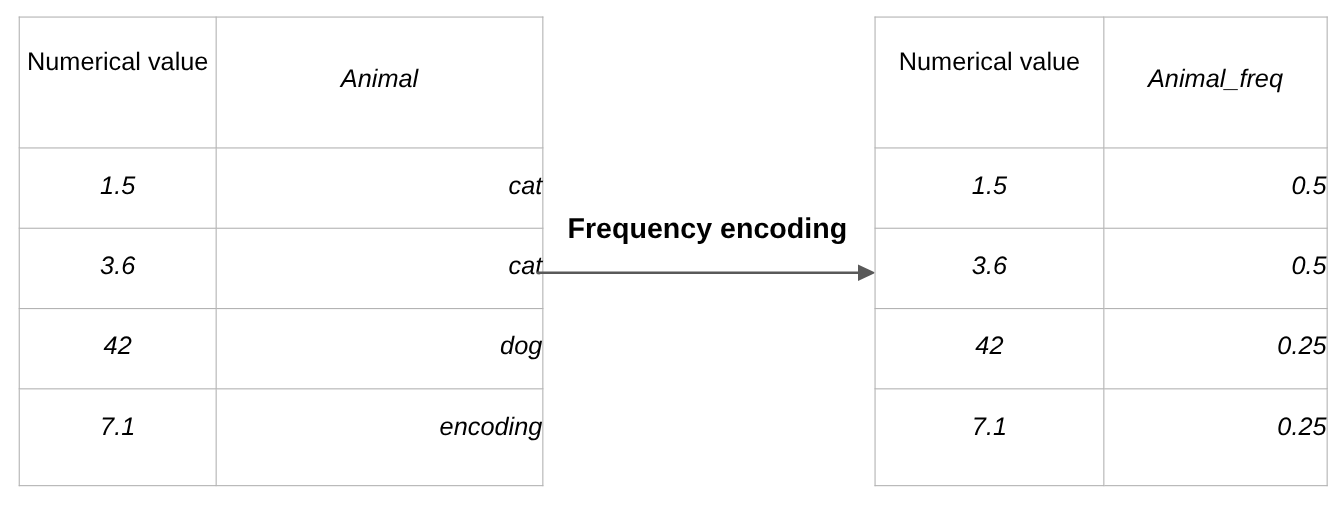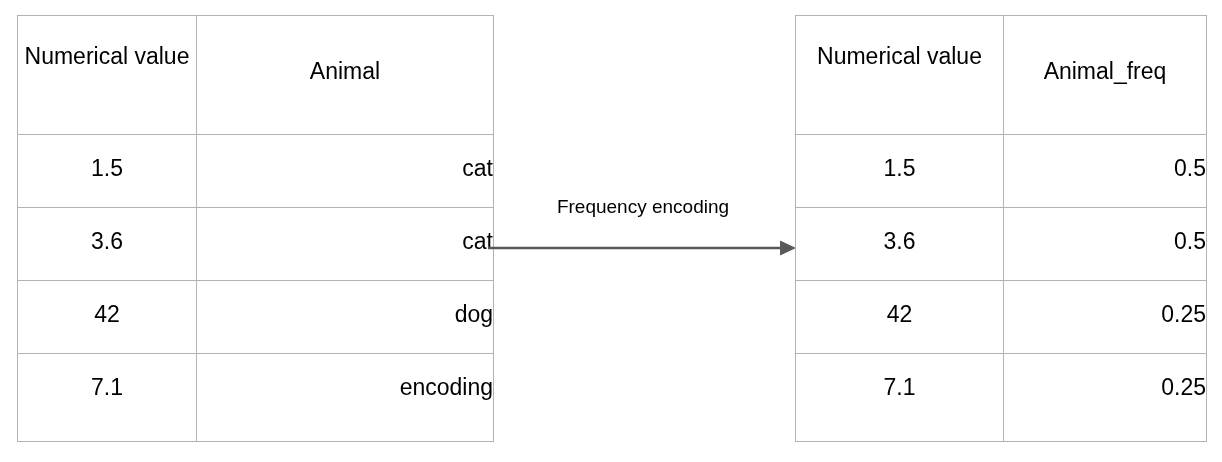--- a/index.html
+++ b/index.html
@@ -54,39 +54,41 @@
   .col-num-src  { width: 179px; }
   .col-cat-src  { width: 297px; }
   .col-num-res  { width: 208px; }
   .col-cat-res  { width: 203px; }
 
   .head-row th {
     height: 118px;
   }
   .body-row td {
     height: 72px;
+    font-style: italic;
   }
   .body-row.last td {
     height: 87px;
   }
 
   .cell-inner {
     display: block;
     font-size: 23px;
     line-height: 30px;
     color: #000000;
   }
 
   
   .hdr-num .cell-inner {
     text-align: center;
     padding-top: 25px;
   }
   .hdr-cat .cell-inner {
     padding-top: 40px;
+    font-style: italic;
   }
 
   
   .cell-num .cell-inner {
     text-align: center;
     padding-top: 18px;
   }
   .cell-cat .cell-inner {
     text-align: right;
     padding-top: 18px;
@@ -100,22 +102,22 @@
     top: 232px;
     width: 312px;
     height: 32px;
   }
   #transform-label {
     position: absolute;
     left: 490px;
     top: 193px;
     width: 306px;
     text-align: center;
-    font-size: 19px;
-    font-weight: normal;
+    font-size: 26px;
+    font-weight: bold;
     line-height: 28px;
     color: #000000;
     white-space: nowrap;
   }
 </style>
 </head>
 <body>
 
 <div class="diagram">
 

